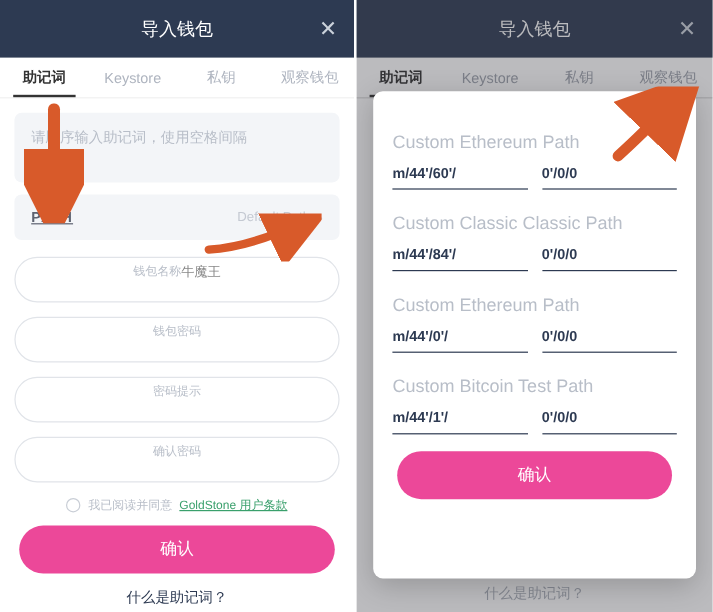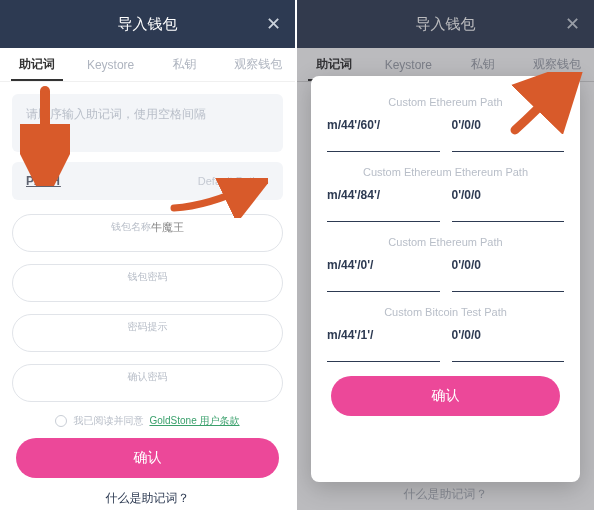--- a/index.html
+++ b/index.html
@@ -175,34 +175,33 @@
     left: 14px;
     right: 14px;
     bottom: 28px;
     background: #fff;
     border-radius: 8px;
     box-shadow: 0 6px 24px rgba(0,0,0,0.2);
     padding: 14px 16px;
     overflow: hidden;
   }
   .sheet-section-title {
-    font-size: 11px;
+    font-size: 15px;
     color: #b8bec8;
-    margin: 6px 0 8px;
-    text-align: center;
+    margin: 20px 0 8px;
   }
   .sheet-row {
     display: flex;
     gap: 12px;
     margin-bottom: 14px;
   }
   .sheet-cell {
     flex: 1;
     border-bottom: 1.3px solid #2d3a52;
-    padding: 2px 0 19px;
+    padding: 2px 0 6px;
     font-size: 12px;
     color: #2d3a52;
     font-weight: 600;
   }
   .sheet .primary-btn { margin-top: 6px; }
 
   
   .arrow {
     position: absolute;
     pointer-events: none;
@@ -304,21 +303,21 @@
     </div>
     <div class="backdrop-dim"></div>
 
     <div class="sheet">
       <div class="sheet-section-title">Custom Ethereum Path</div>
       <div class="sheet-row">
         <div class="sheet-cell">m/44'/60'/</div>
         <div class="sheet-cell">0'/0/0</div>
       </div>
 
-      <div class="sheet-section-title">Custom Ethereum Ethereum Path</div>
+      <div class="sheet-section-title">Custom Classic Classic Path</div>
       <div class="sheet-row">
         <div class="sheet-cell">m/44'/84'/</div>
         <div class="sheet-cell">0'/0/0</div>
       </div>
 
       <div class="sheet-section-title">Custom Ethereum Path</div>
       <div class="sheet-row">
         <div class="sheet-cell">m/44'/0'/</div>
         <div class="sheet-cell">0'/0/0</div>
       </div>

